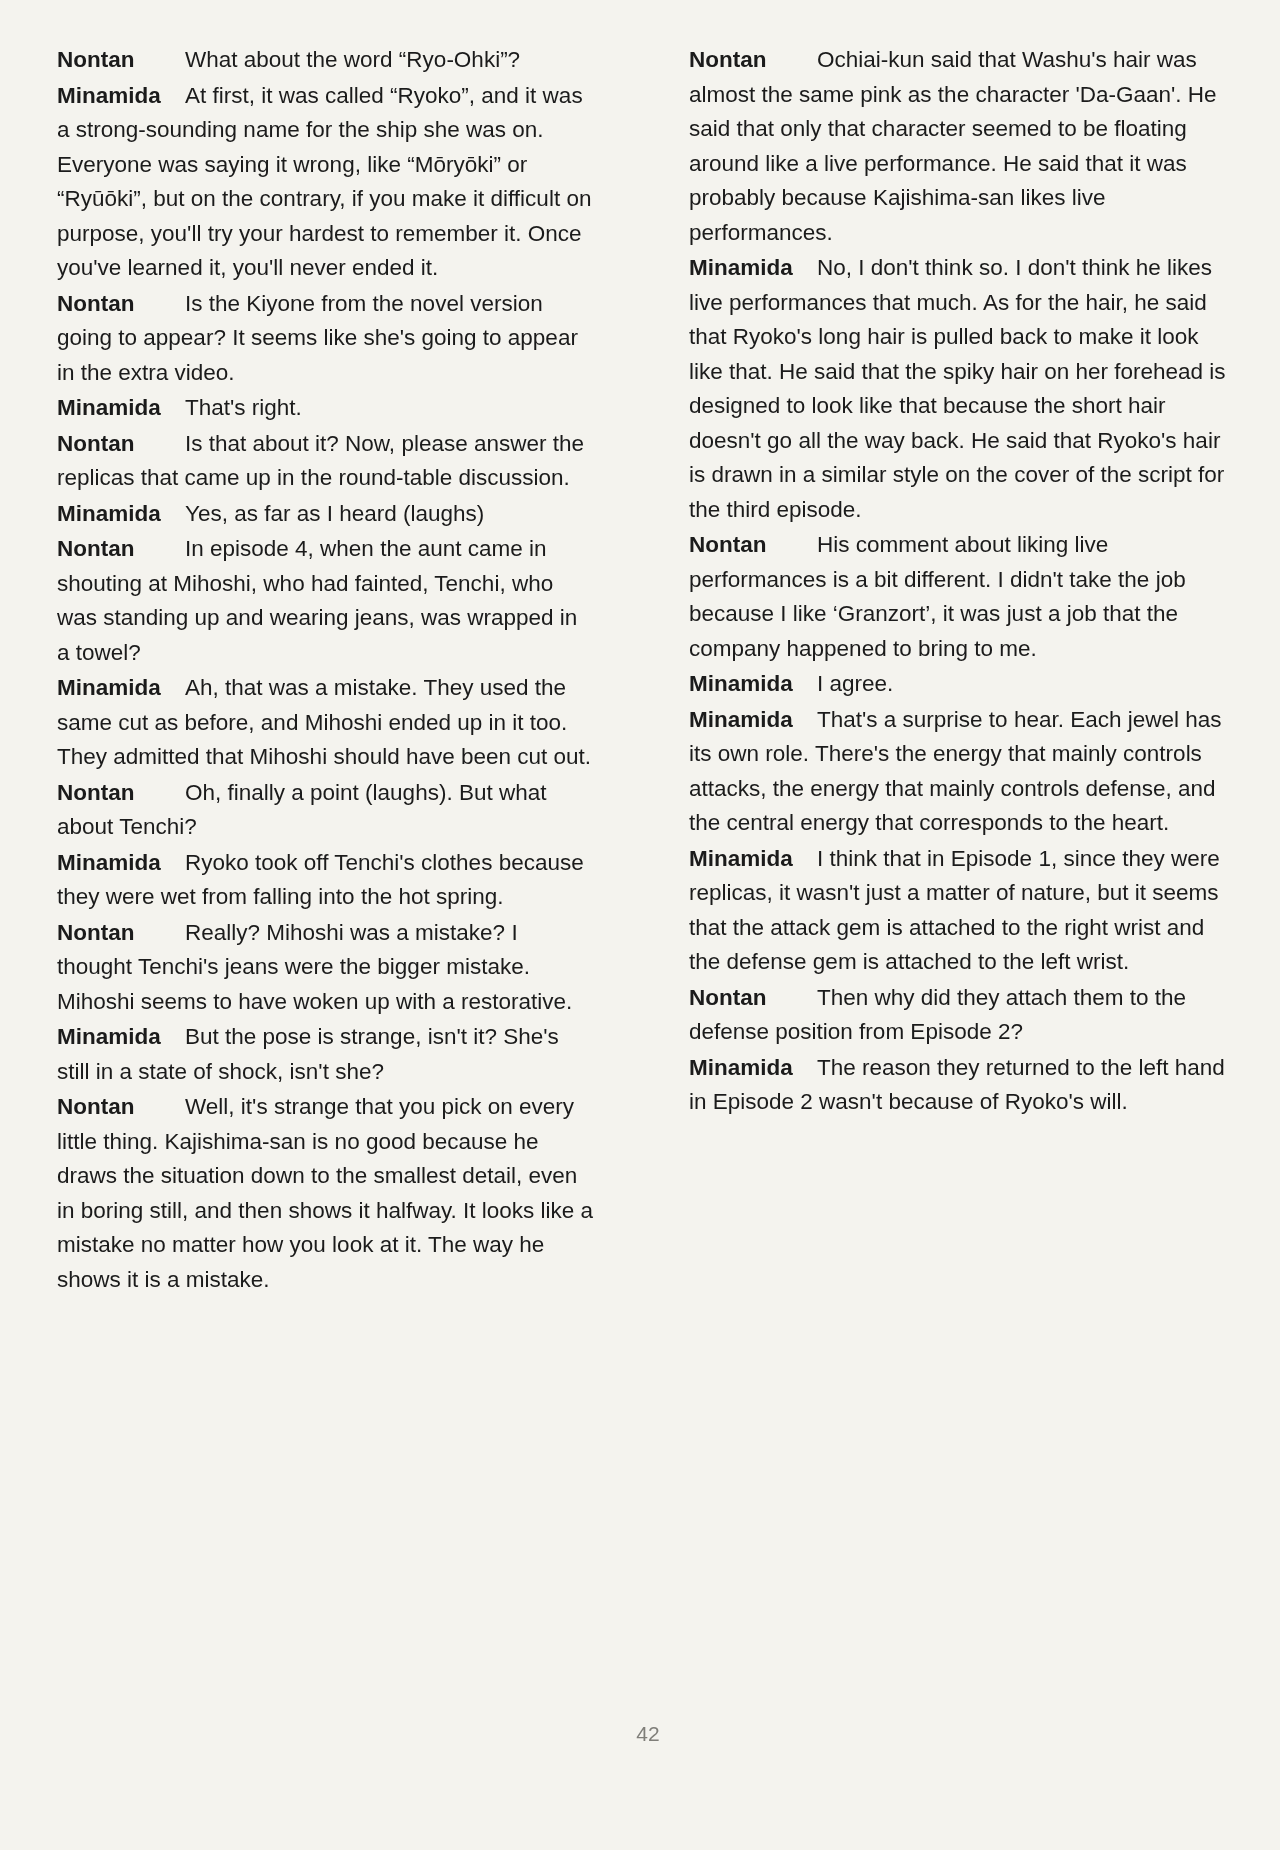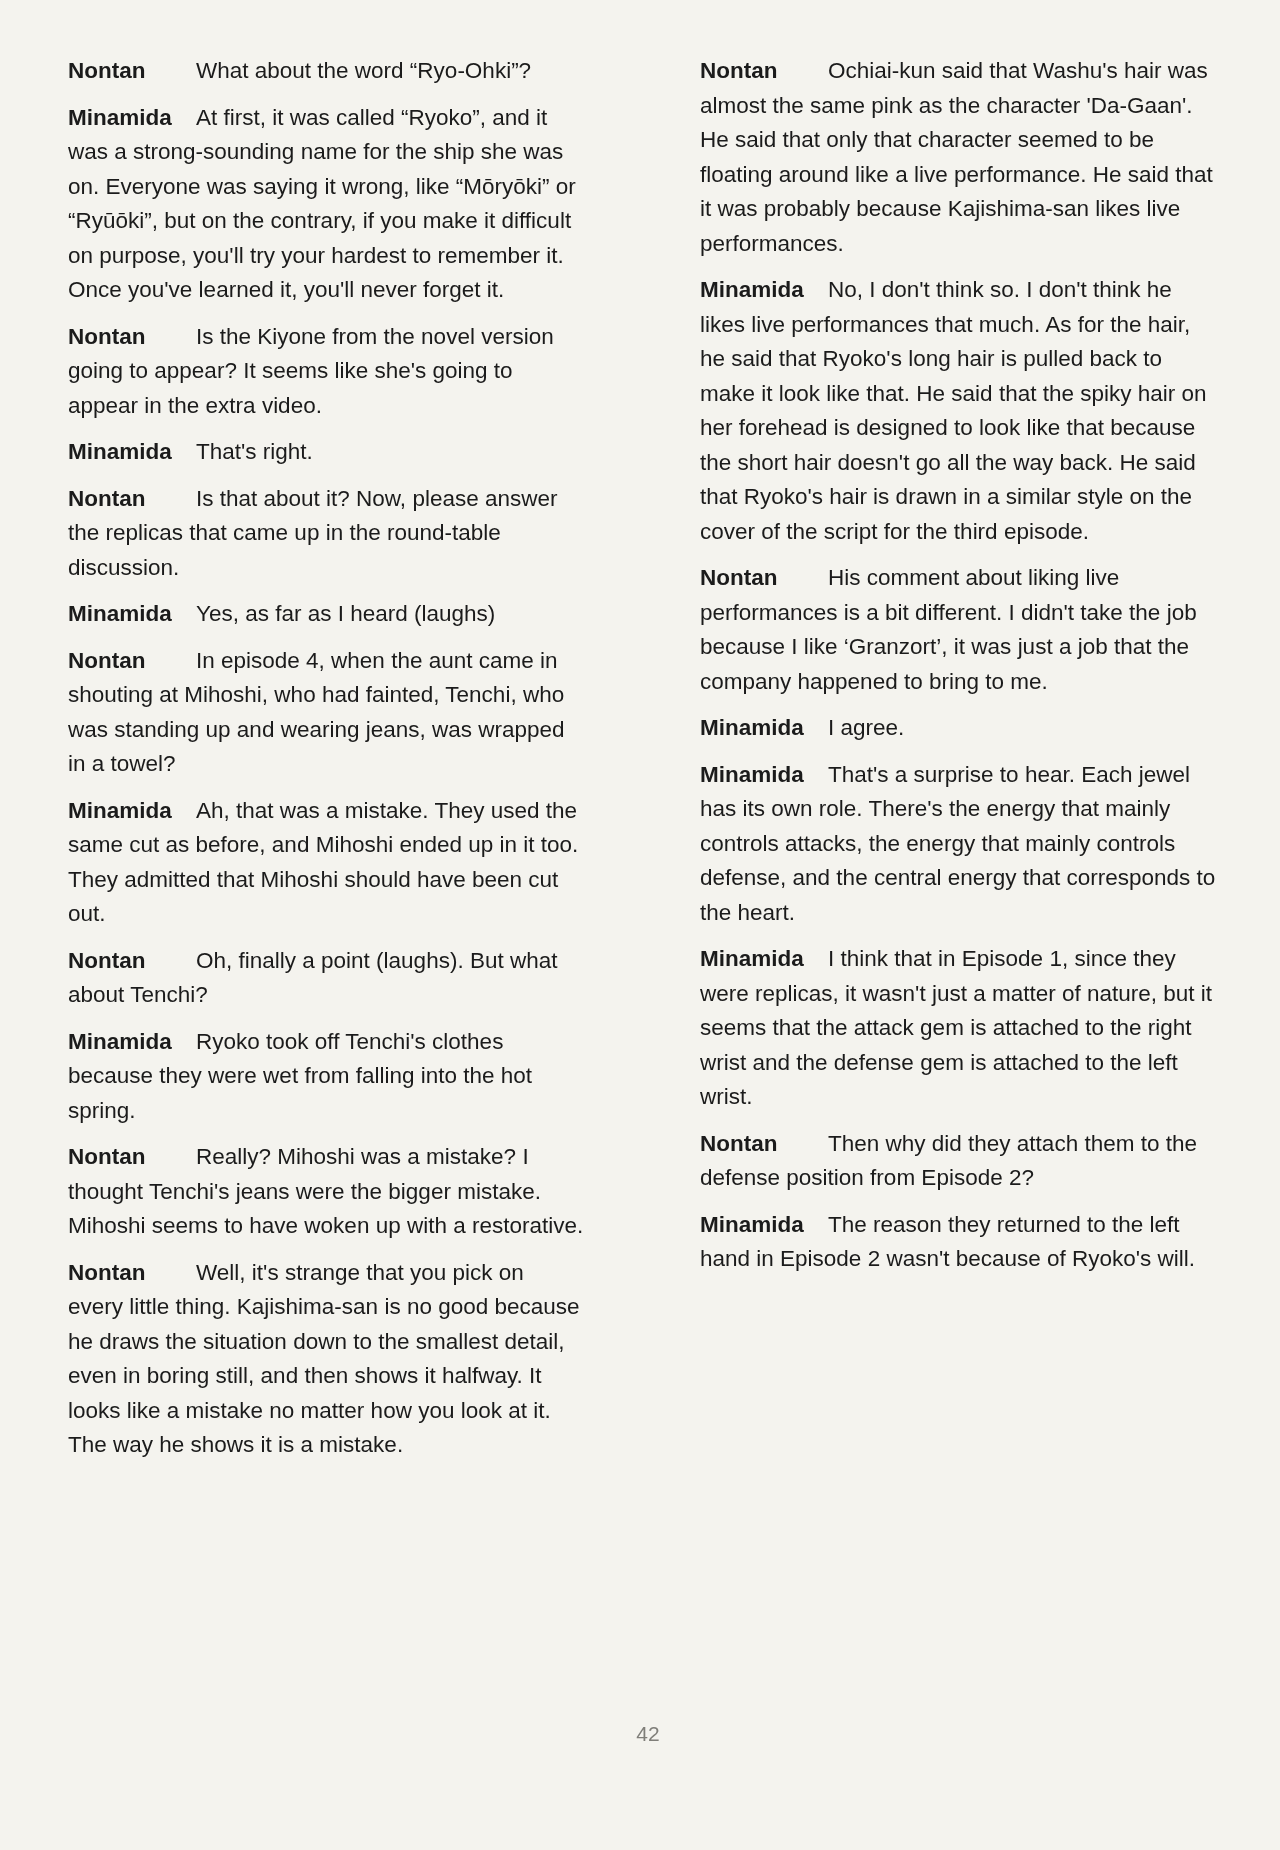--- a/index.html
+++ b/index.html
@@ -23,21 +23,21 @@
     display: flex;
     gap: 92px;
     padding: 42px 0 0 56px;
   }
   .col {
     width: 540px;
     font-size: 22.5px;
     line-height: 34.5px;
   }
   .turn {
-    margin: 12px;
+    margin: 1px;
   }
   .speaker {
     font-weight: 700;
     display: inline-block;
     min-width: 128px;
   }
   .page-number {
     position: absolute;
     top: 1722px;
     left: 0;
@@ -48,30 +48,31 @@
     margin-left: 8px;
   }
 </style>
 </head>
 <body>
 
 <div class="page">
   <div class="columns">
     <div class="col">
         <p class="turn"><span class="speaker">Nontan</span><span class="speech">What about the word “Ryo-Ohki”?</span></p>
-        <p class="turn"><span class="speaker">Minamida</span><span class="speech">At first, it was called “Ryoko”, and it was a strong-sounding name for the ship she was on. Everyone was saying it wrong, like “Mōryōki” or “Ryūōki”, but on the contrary, if you make it difficult on purpose, you'll try your hardest to remember it. Once you've learned it, you'll never forget it.</span></p>
+        <p class="turn"><span class="speaker">Minamida</span><span class="speech">At first, it was called “Ryoko”, and it was a strong-sounding name for the ship she was on. Everyone was saying it wrong, like “Mōryōki” or “Ryūōki”, but on the contrary, if you make it difficult on purpose, you'll try your hardest to remember it. Once you've learned it, you'll never ended it.</span></p>
         <p class="turn"><span class="speaker">Nontan</span><span class="speech">Is the Kiyone from the novel version going to appear? It seems like she's going to appear in the extra video.</span></p>
         <p class="turn"><span class="speaker">Minamida</span><span class="speech">That's right.</span></p>
         <p class="turn"><span class="speaker">Nontan</span><span class="speech">Is that about it? Now, please answer the replicas that came up in the round-table discussion.</span></p>
         <p class="turn"><span class="speaker">Minamida</span><span class="speech">Yes, as far as I heard (laughs)</span></p>
         <p class="turn"><span class="speaker">Nontan</span><span class="speech">In episode 4, when the aunt came in shouting at Mihoshi, who had fainted, Tenchi, who was standing up and wearing jeans, was wrapped in a towel?</span></p>
         <p class="turn"><span class="speaker">Minamida</span><span class="speech">Ah, that was a mistake. They used the same cut as before, and Mihoshi ended up in it too. They admitted that Mihoshi should have been cut out.</span></p>
         <p class="turn"><span class="speaker">Nontan</span><span class="speech">Oh, finally a point (laughs). But what about Tenchi?</span></p>
         <p class="turn"><span class="speaker">Minamida</span><span class="speech">Ryoko took off Tenchi's clothes because they were wet from falling into the hot spring.</span></p>
         <p class="turn"><span class="speaker">Nontan</span><span class="speech">Really? Mihoshi was a mistake? I thought Tenchi's jeans were the bigger mistake. Mihoshi seems to have woken up with a restorative.</span></p>
+        <p class="turn"><span class="speaker">Minamida</span><span class="speech">But the pose is strange, isn't it? She's still in a state of shock, isn't she?</span></p>
         <p class="turn"><span class="speaker">Nontan</span><span class="speech">Well, it's strange that you pick on every little thing. Kajishima-san is no good because he draws the situation down to the smallest detail, even in boring still, and then shows it halfway. It looks like a mistake no matter how you look at it. The way he shows it is a mistake.</span></p>
       </div>
     <div class="col">
         <p class="turn"><span class="speaker">Nontan</span><span class="speech">Ochiai-kun said that Washu's hair was almost the same pink as the character 'Da-Gaan'. He said that only that character seemed to be floating around like a live performance. He said that it was probably because Kajishima-san likes live performances.</span></p>
         <p class="turn"><span class="speaker">Minamida</span><span class="speech">No, I don't think so. I don't think he likes live performances that much. As for the hair, he said that Ryoko's long hair is pulled back to make it look like that. He said that the spiky hair on her forehead is designed to look like that because the short hair doesn't go all the way back. He said that Ryoko's hair is drawn in a similar style on the cover of the script for the third episode.</span></p>
         <p class="turn"><span class="speaker">Nontan</span><span class="speech">His comment about liking live performances is a bit different. I didn't take the job because I like ‘Granzort’, it was just a job that the company happened to bring to me.</span></p>
         <p class="turn"><span class="speaker">Minamida</span><span class="speech">I agree.</span></p>
         <p class="turn"><span class="speaker">Minamida</span><span class="speech">That's a surprise to hear. Each jewel has its own role. There's the energy that mainly controls attacks, the energy that mainly controls defense, and the central energy that corresponds to the heart.</span></p>
         <p class="turn"><span class="speaker">Minamida</span><span class="speech">I think that in Episode 1, since they were replicas, it wasn't just a matter of nature, but it seems that the attack gem is attached to the right wrist and the defense gem is attached to the left wrist.</span></p>
         <p class="turn"><span class="speaker">Nontan</span><span class="speech">Then why did they attach them to the defense position from Episode 2?</span></p>

